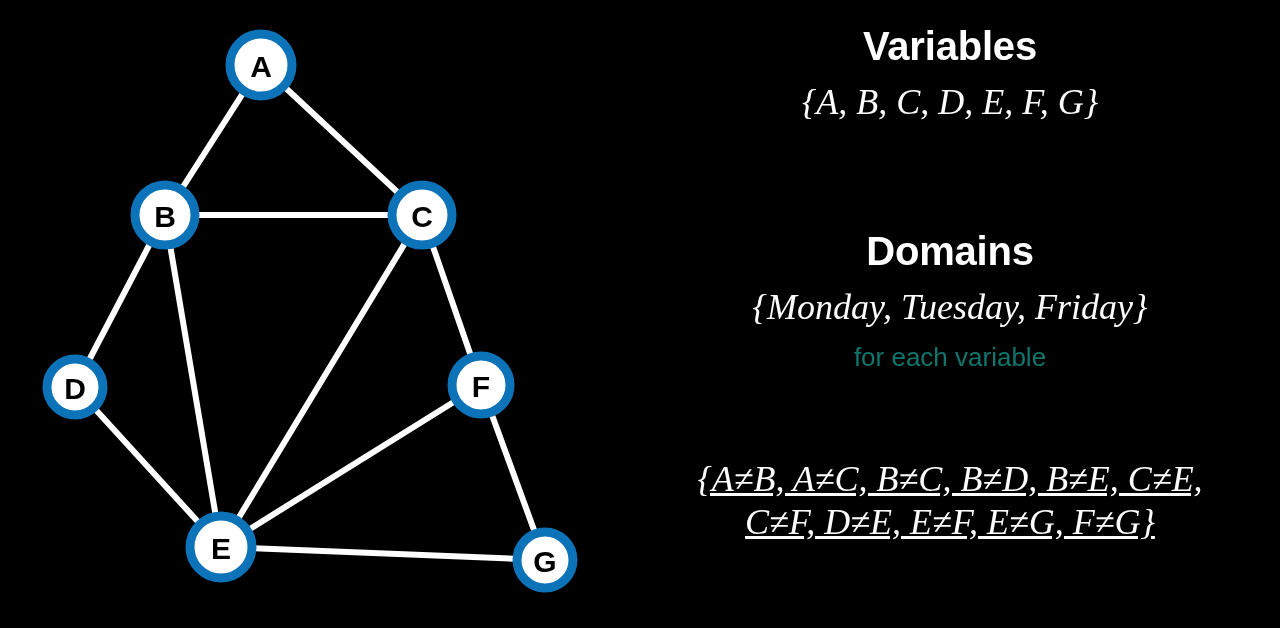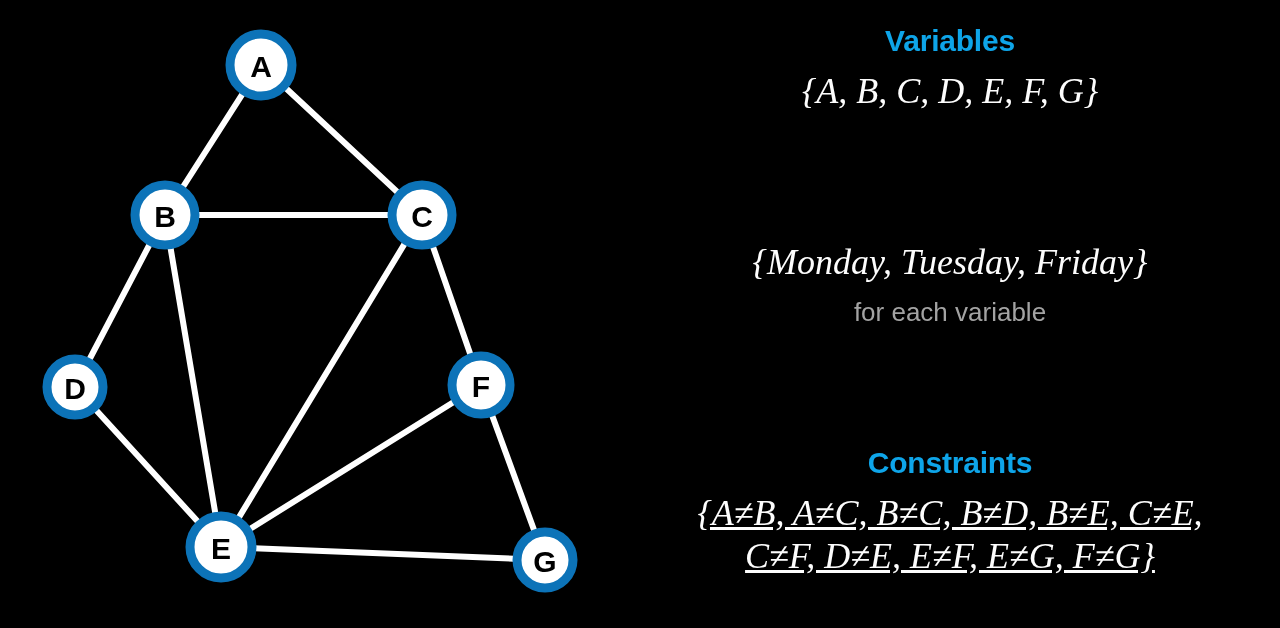--- a/index.html
+++ b/index.html
@@ -71,23 +71,23 @@
     width: 660px;
     text-align: center;
   }
   .block-variables  { top: 24px; }
   .block-domains    { top: 229px; }
   .block-constraints{ top: 446px; }
 
   .heading {
     font-family: "Liberation Sans", sans-serif;
     font-weight: bold;
-    font-size: 30px;
+    font-size: 40px;
     line-height: 1.12;
-    color: #0ea5e9;
+    color: #ffffff;
     letter-spacing: -0.2px;
     margin: 0 0 6px 0;
   }
   .math {
     font-family: "Liberation Serif", "DejaVu Serif", serif;
     font-style: italic;
     font-size: 36px;
     line-height: 1.2;
     color: #fdfdfd;
     margin: 12px;
@@ -99,21 +99,21 @@
   .math-line {
     display: block;
     white-space: nowrap;
     text-decoration: underline;
   }
   .subnote {
     font-family: "Liberation Sans", sans-serif;
     font-weight: normal;
     font-size: 26px;
     line-height: 1.25;
-    color: #a3a3a3;
+    color: #0f766e;
     margin: 6px 0 2px 0;
   }
 </style>
 </head>
 <body>
 
 <div class="slide">
 
   <div class="graph-pane">
     <svg class="graph-svg" viewBox="0 0 620 628" xmlns="http://www.w3.org/2000/svg">
@@ -164,26 +164,26 @@
   </div>
 
   <div class="text-pane">
 
     <div class="block block-variables">
       <div class="heading">Variables</div>
       <div class="math">{A, B, C, D, E, F, G}</div>
     </div>
 
     <div class="block block-domains">
+      <div class="heading">Domains</div>
       <div class="math">{Monday, Tuesday, Friday}</div>
       <div class="subnote">for each variable</div>
     </div>
 
     <div class="block block-constraints">
-      <div class="heading">Constraints</div>
       <div class="math math-wrap">
         <span class="math-line">{A≠B, A≠C, B≠C, B≠D, B≠E, C≠E,</span>
         <span class="math-line">C≠F, D≠E, E≠F, E≠G, F≠G}</span>
       </div>
     </div>
 
   </div>
 </div>
 
 </body></html>

